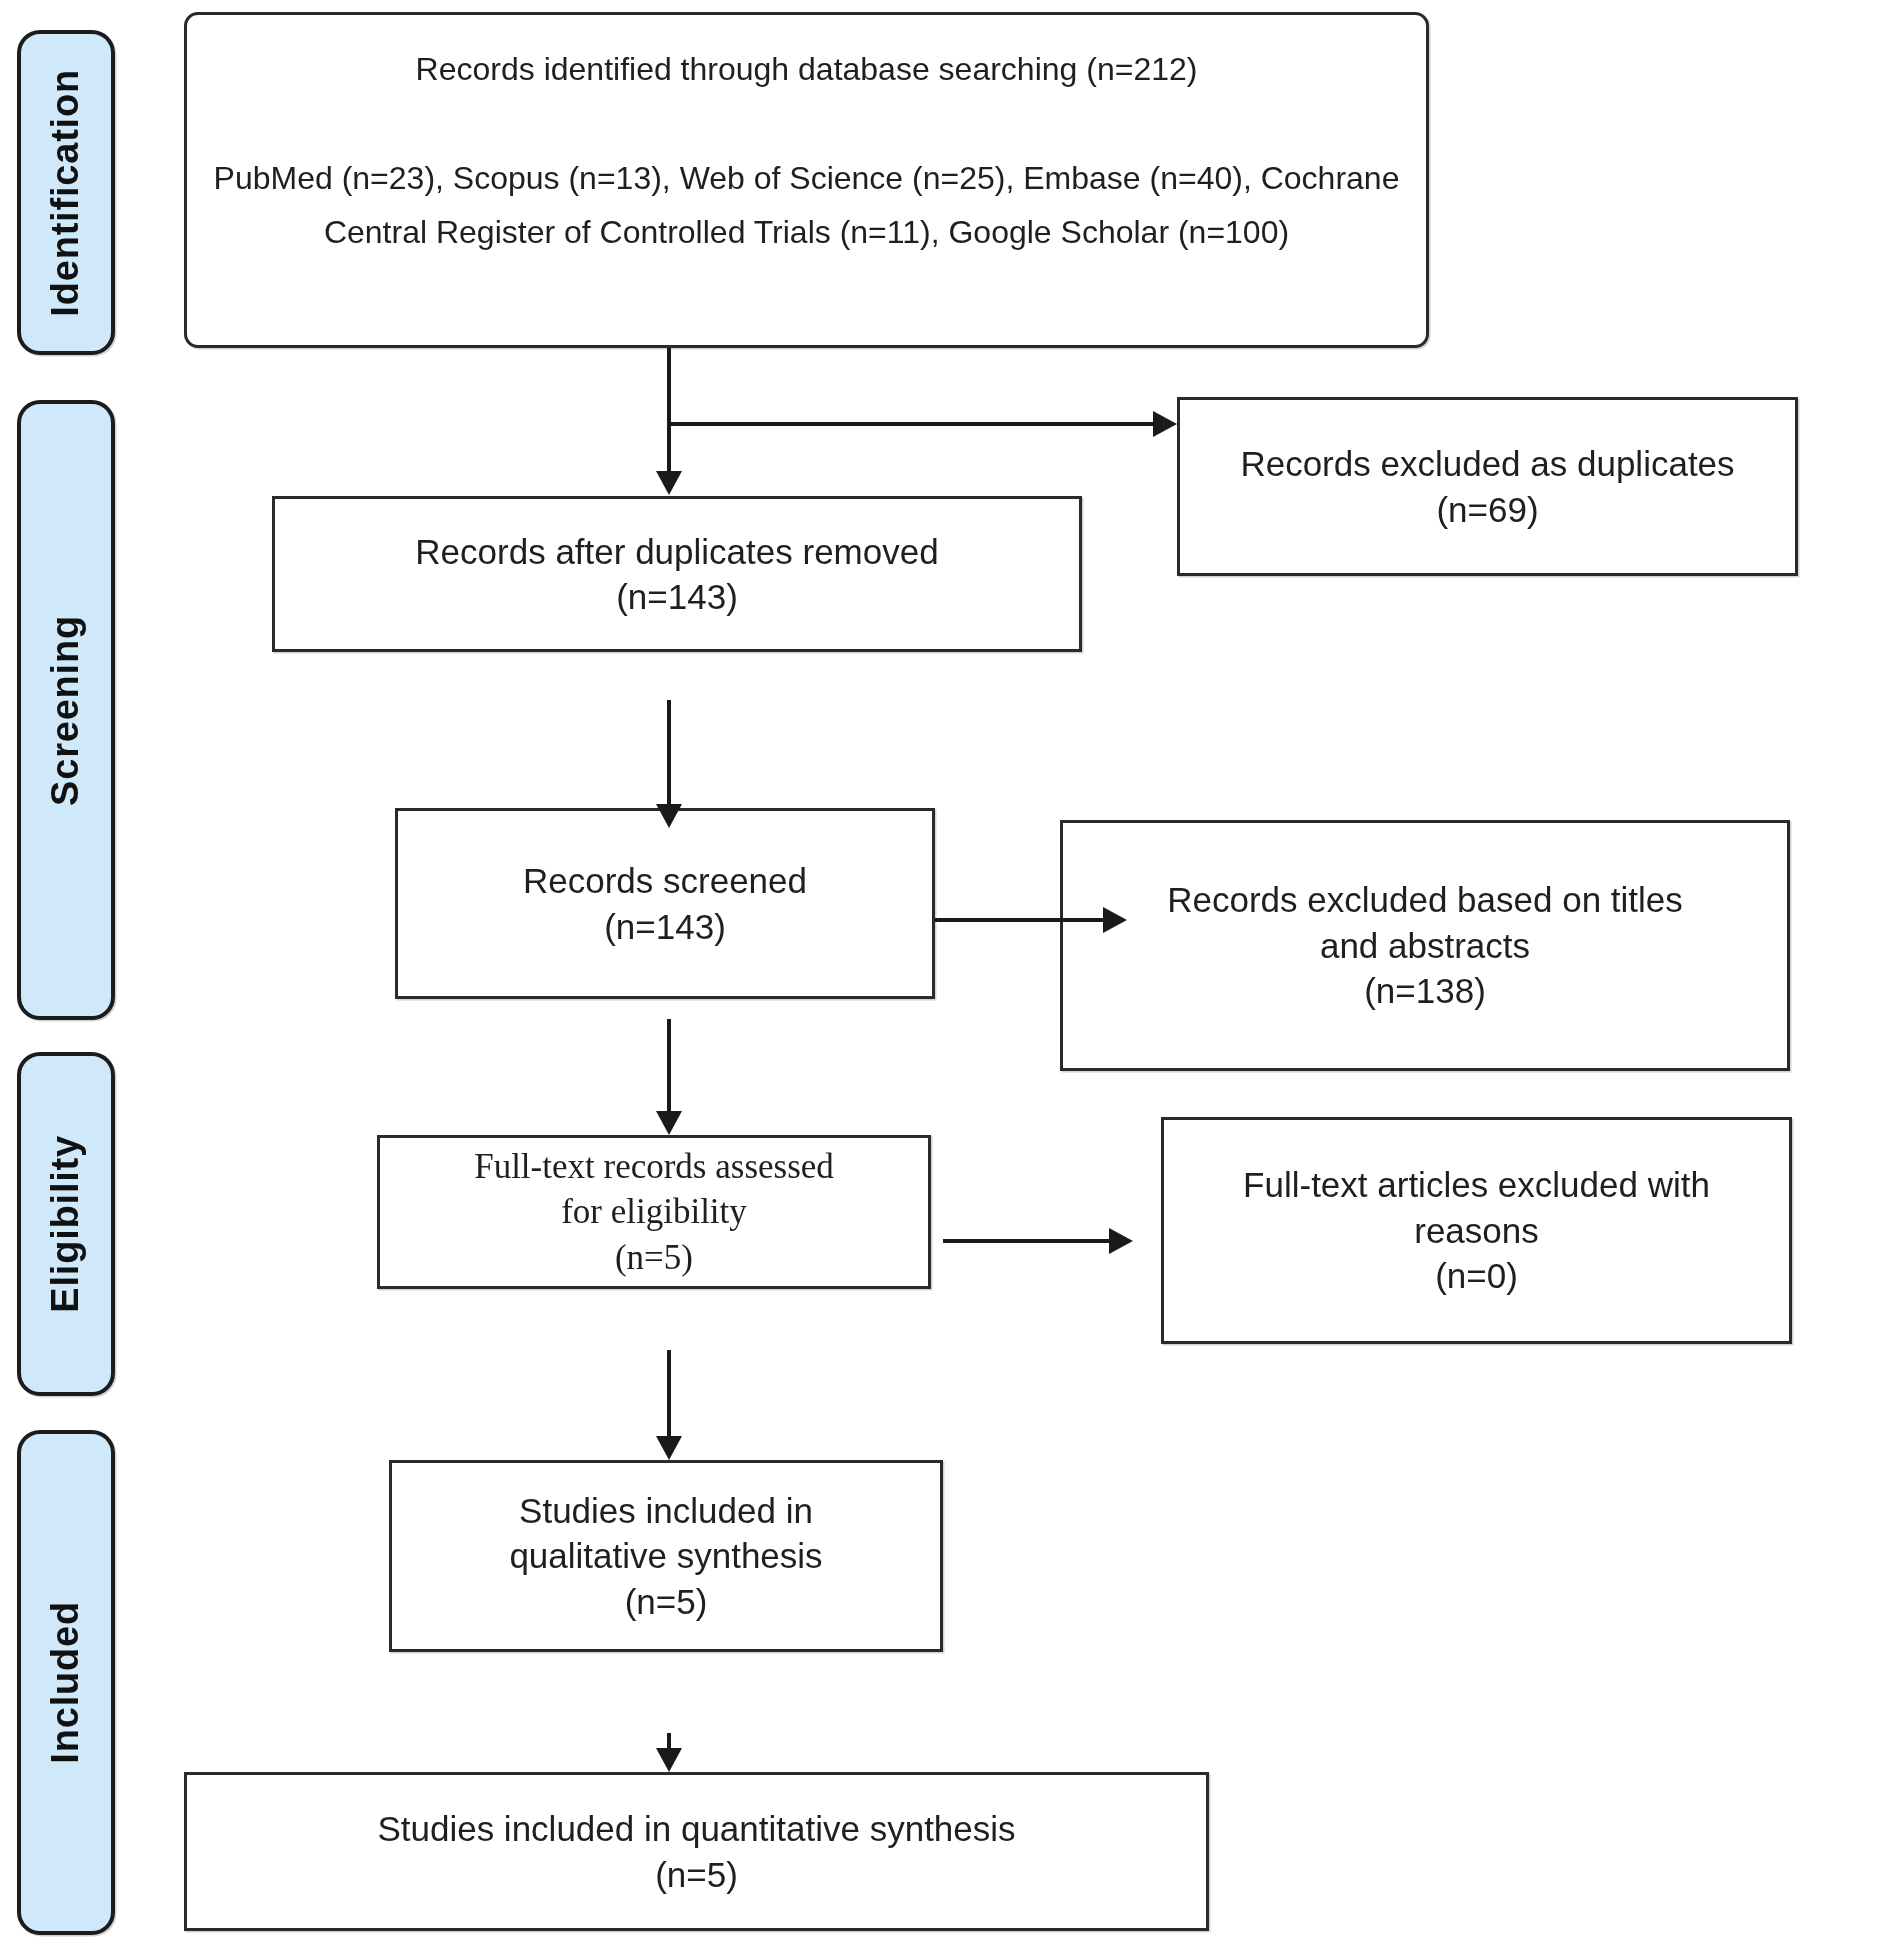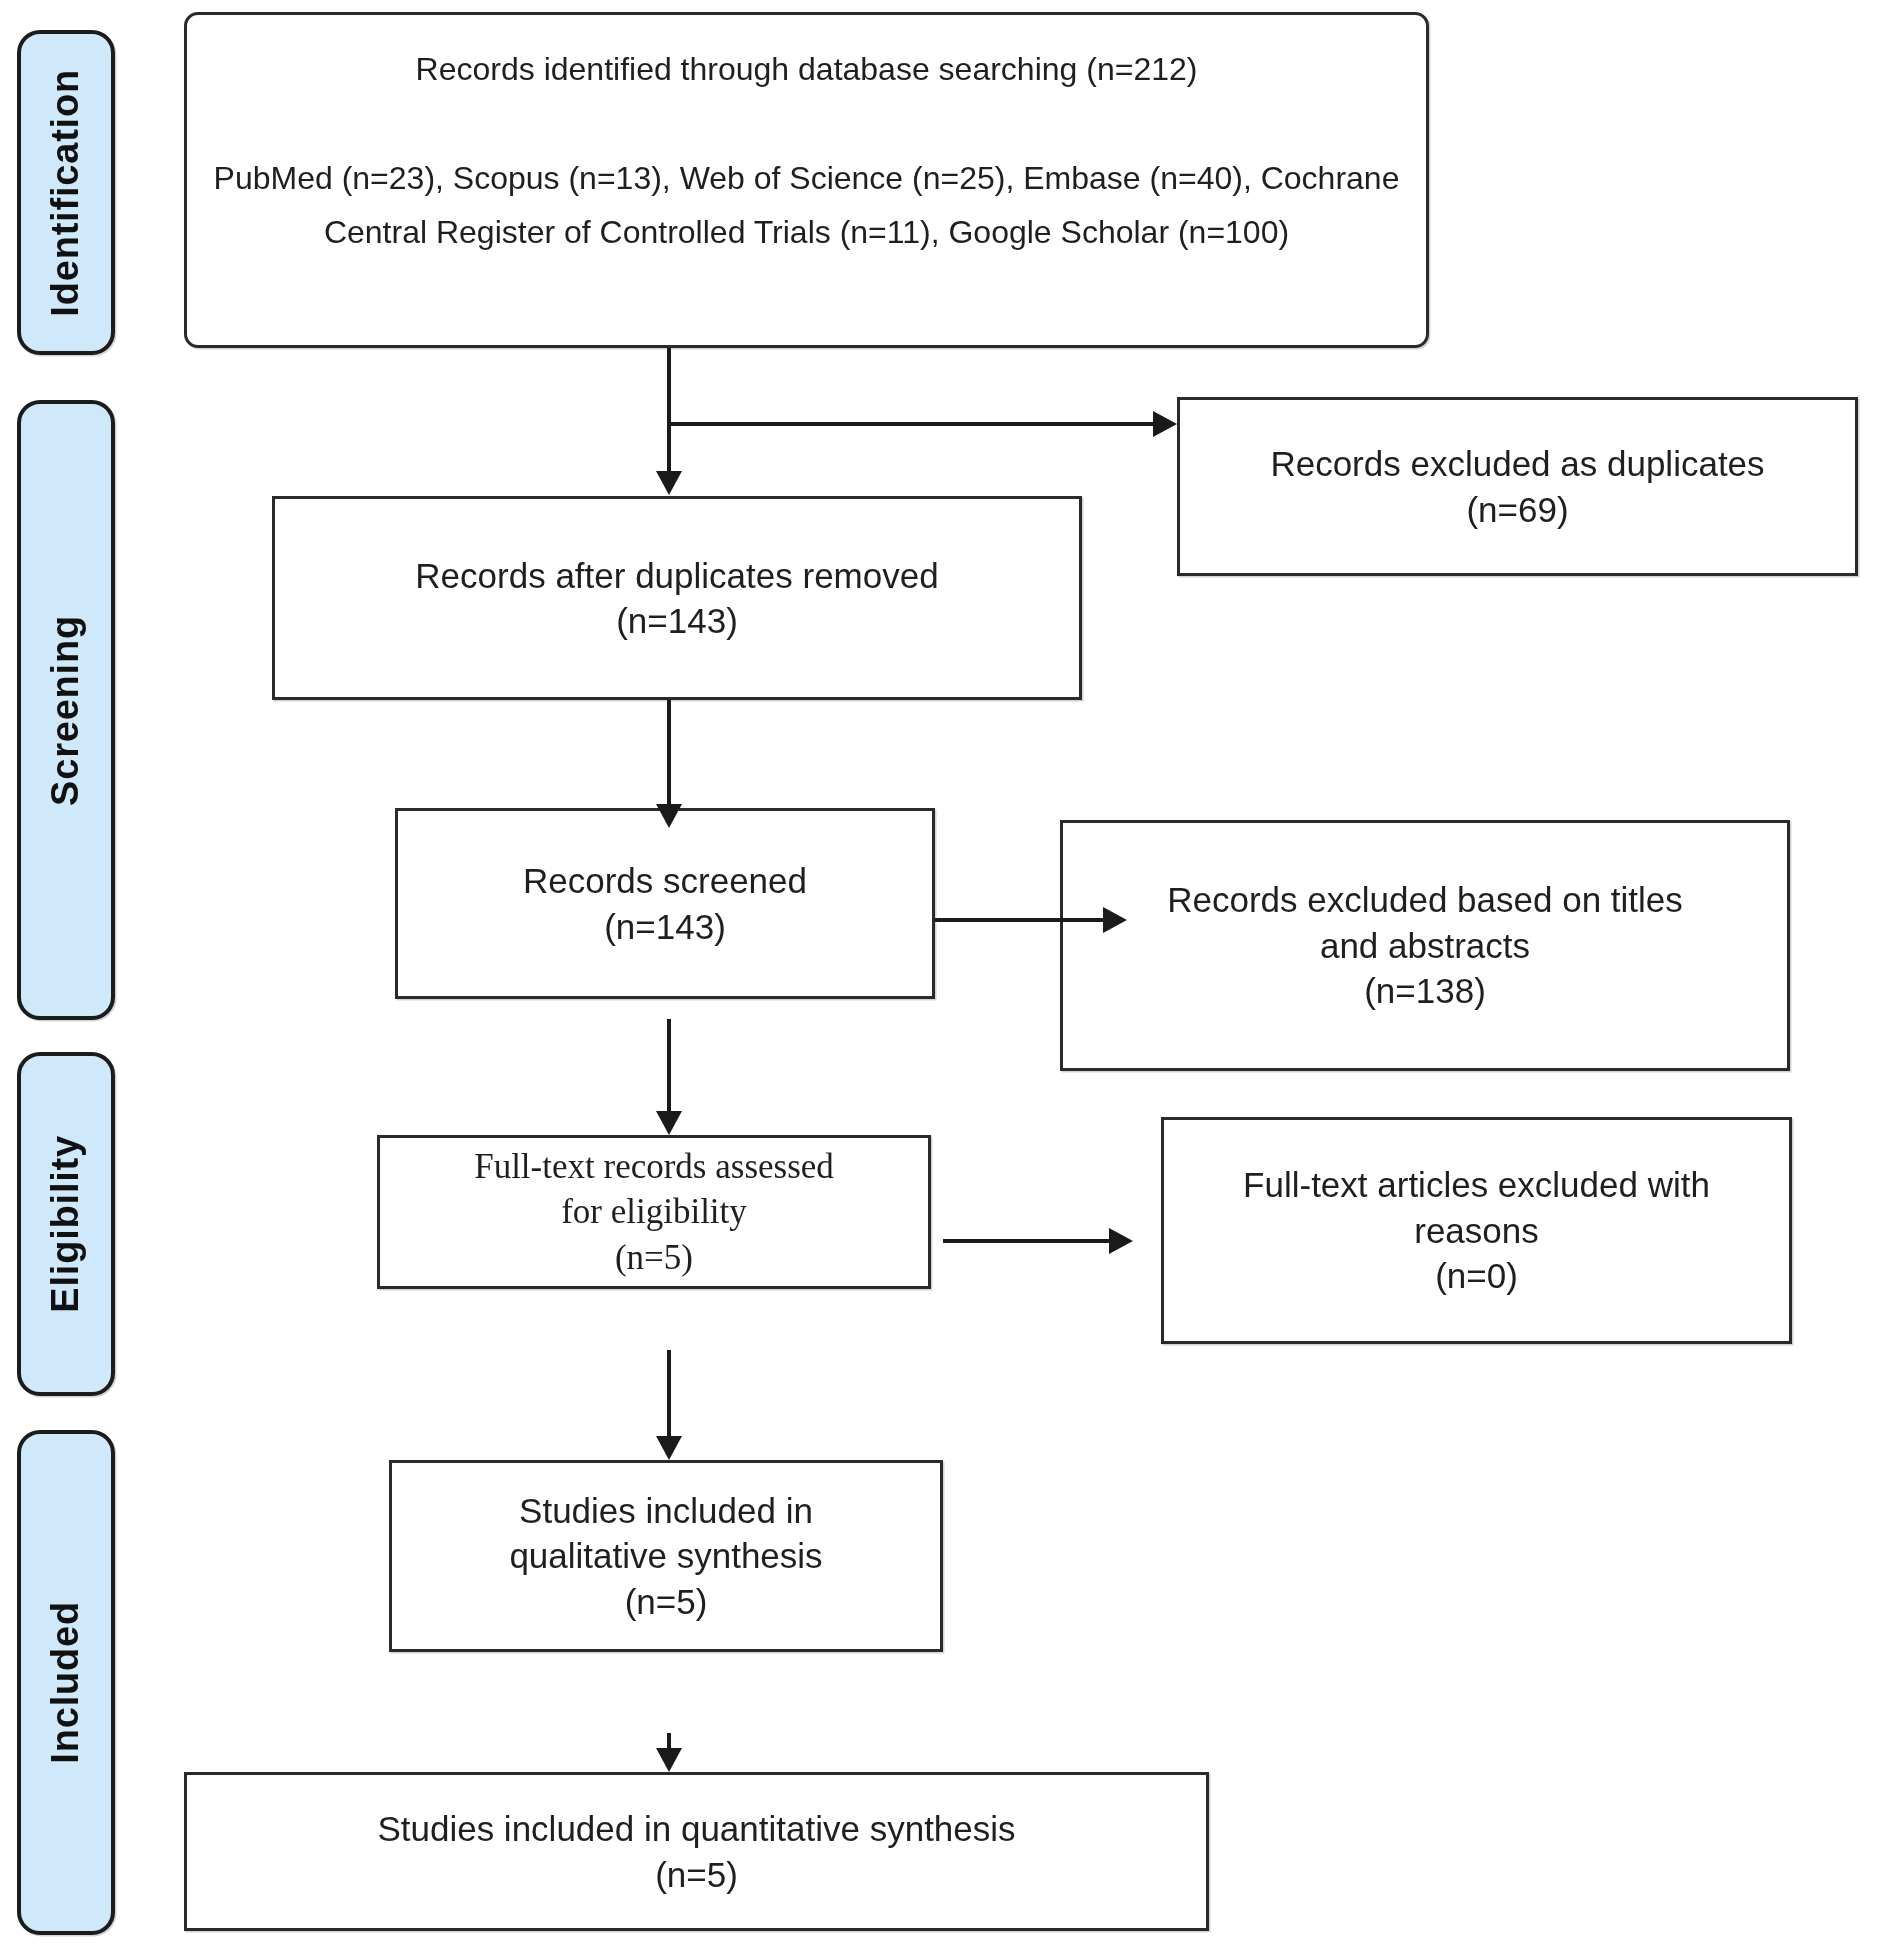--- a/index.html
+++ b/index.html
@@ -58,26 +58,26 @@
     <span class="vtext">Included</span>
   </div>
 
   <div class="fbox" id="box-identified" style="left:184px;top:12px;width:1245px;height:336px;">
     <span class="btext">Records identified through database searching (n=212)
 
 PubMed (n=23), Scopus (n=13), Web of Science (n=25), Embase (n=40), Cochrane
 Central Register of Controlled Trials (n=11), Google Scholar (n=100)</span>
   </div>
 
-  <div class="fbox" style="left:1177px;top:397px;width:681px;height:179px;justify-content:center;">
+  <div class="fbox" style="left:1177px;top:397px;width:621px;height:179px;justify-content:center;">
     <span class="btext">Records excluded as duplicates
 (n=69)</span>
   </div>
 
-  <div class="fbox" style="left:272px;top:496px;width:810px;height:204px;">
+  <div class="fbox" style="left:272px;top:496px;width:810px;height:156px;">
     <span class="btext">Records after duplicates removed
 (n=143)</span>
   </div>
 
   <div class="fbox" style="left:395px;top:808px;width:540px;height:191px;">
     <span class="btext">Records screened
 (n=143)</span>
   </div>
 
   <div class="fbox" style="left:1060px;top:820px;width:730px;height:251px;">

